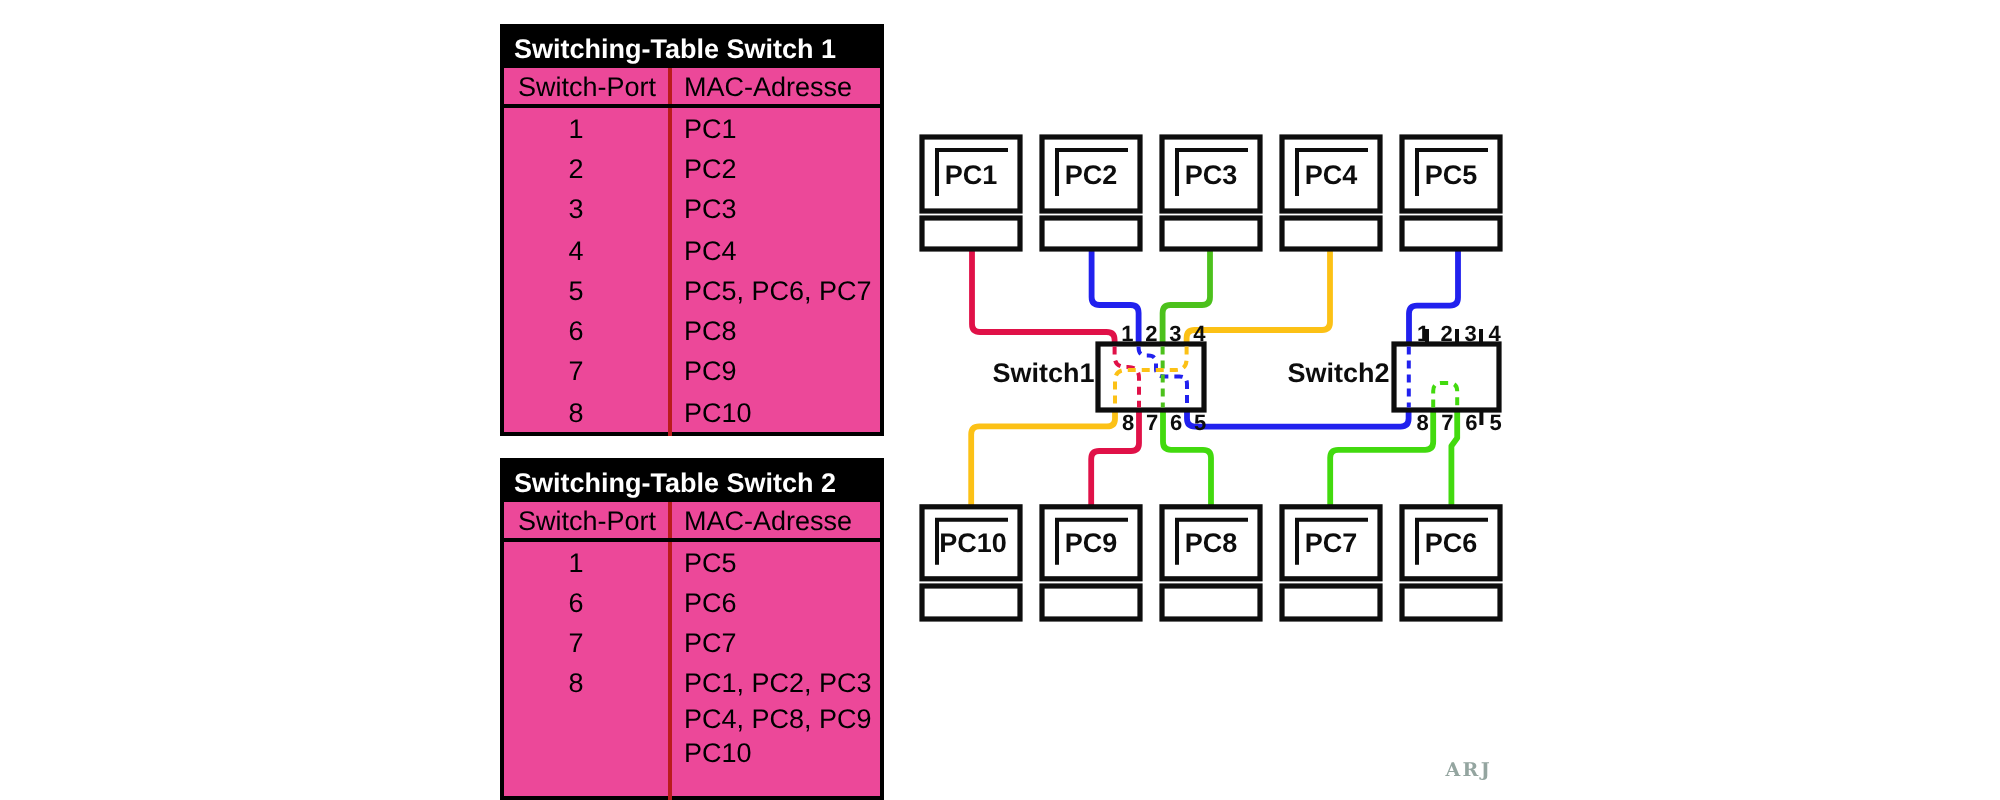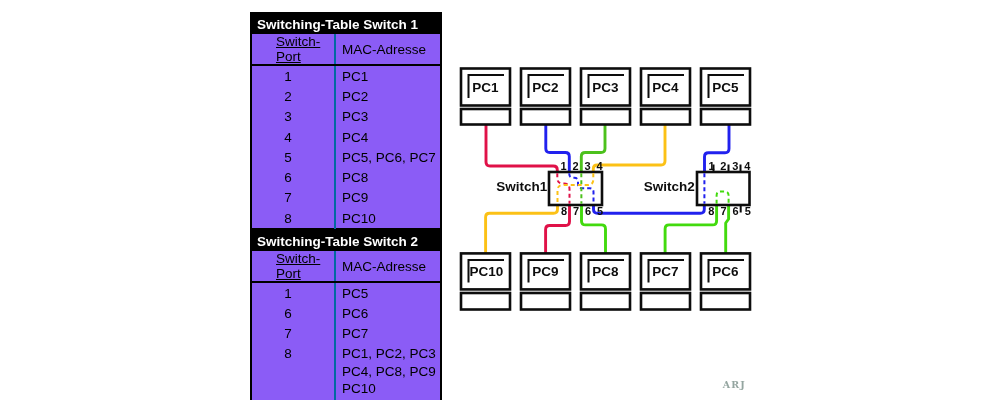--- a/index.html
+++ b/index.html
@@ -1,29 +1,29 @@
 <!DOCTYPE html>
 <html><head>
 <meta charset="utf-8">
 <style>
   html,body{margin:0;padding:0;background:#fff;}
   #canvas{position:relative;width:1000px;height:400px;background:#ffffff;overflow:hidden;
           font-family:"Liberation Sans",sans-serif;}
   
   table.swtable{position:absolute;border-collapse:collapse;table-layout:fixed;
-                background:#8b5cf6;color:#000;font:13.5px "Liberation Sans",sans-serif;}
+                background:#ec4899;color:#000;font:13.5px "Liberation Sans",sans-serif;}
   table.swtable{border:2px solid #000;}
   table.swtable col.c1{width:84px;}
   table.swtable col.c2{width:106px;}
   table.swtable th.title{background:#000;color:#fff;font-weight:bold;text-align:left;
                          padding:0 0 0 5px;height:20px;font-size:13.5px;}
   table.swtable td{padding:0;vertical-align:middle;}
   table.swtable tr.colhdr td{height:18px;border-bottom:2px solid #000;}
-  table.swtable tr.colhdr td.port{padding-left:24px;text-decoration:underline;}
-  table.swtable td.mac{border-left:2px solid #0369a1;padding-left:6px;}
+  table.swtable tr.colhdr td.port{padding-left:7px;}
+  table.swtable td.mac{border-left:2px solid #b91c1c;padding-left:6px;}
   table.swtable tr.datarow td{height:20.3px;}
   table.swtable tr.datarow td.port{text-align:center;padding-right:10px;}
   table.swtable td.multiline{white-space:pre-line;line-height:17.7px;padding-top:1px;padding-bottom:12px;vertical-align:top;}
   #table1{left:250px;top:12px;}
   #table2{left:250px;top:229px;}
   
   #diagram{position:absolute;left:0;top:0;}
   .pcrect,.swrect{fill:#fff;stroke-width:2.6px;}
   .pcline{fill:none;stroke-width:2px;}
   .cable{fill:none;stroke-width:2.9px;stroke-linejoin:round;}

